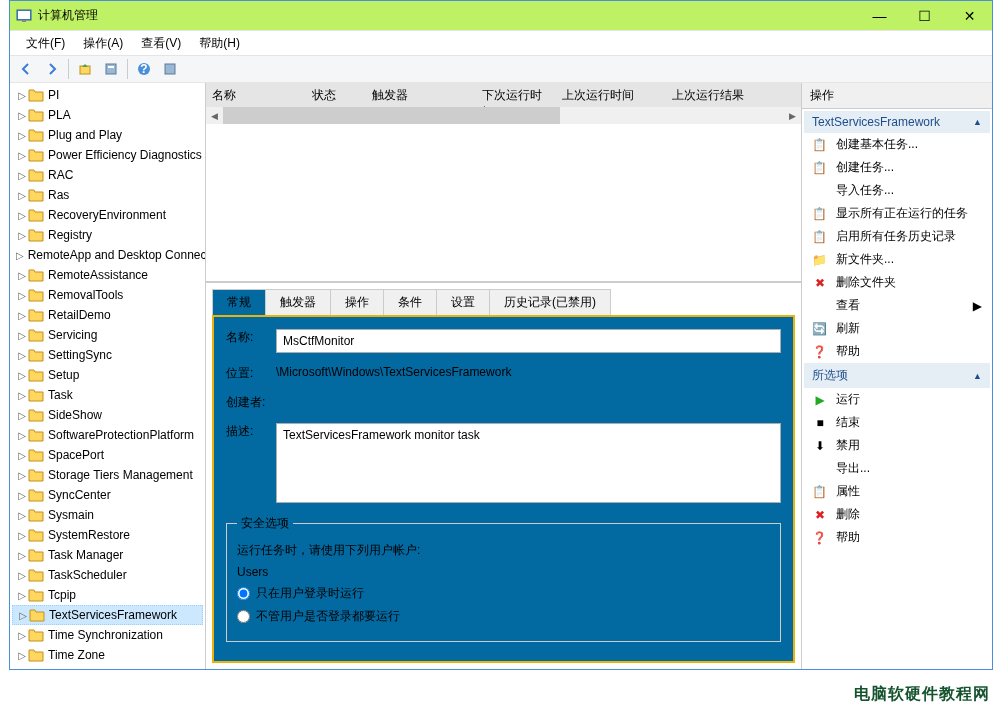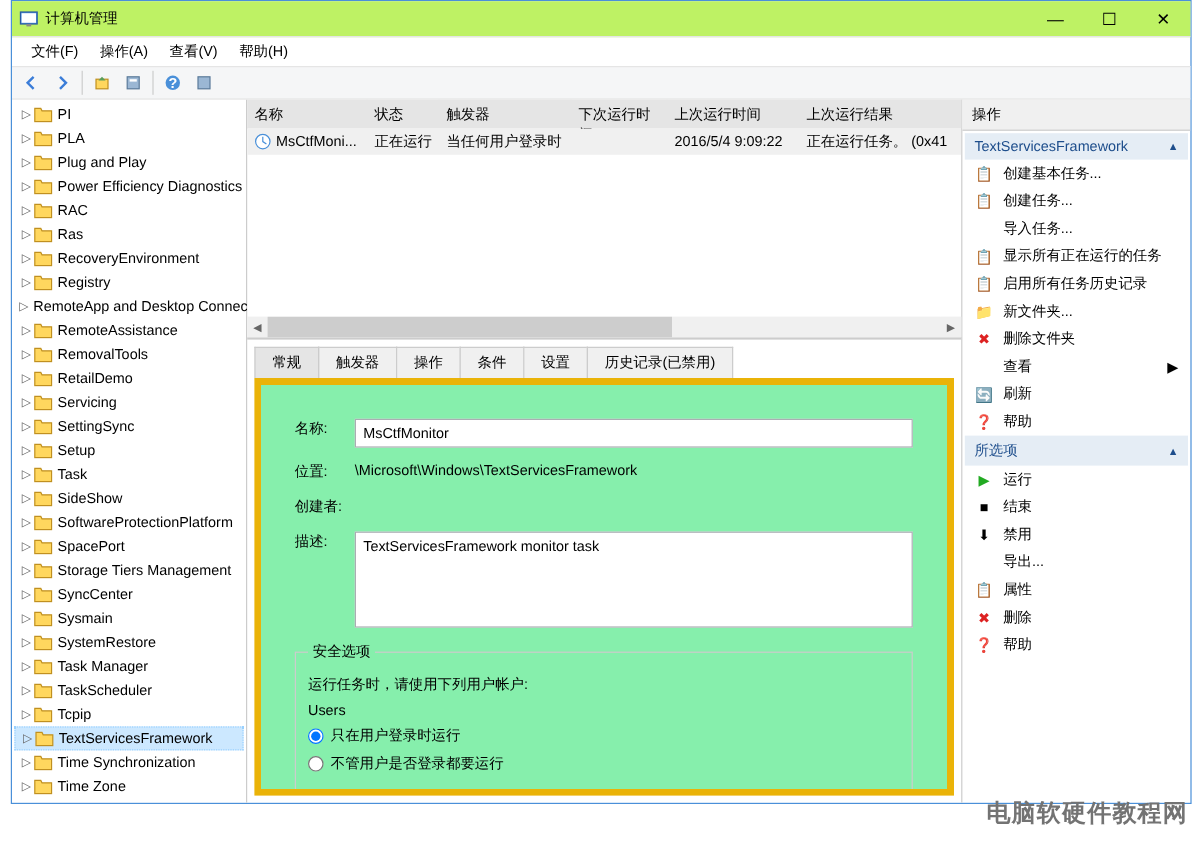--- a/index.html
+++ b/index.html
@@ -29,35 +29,35 @@
 .task-row { display: flex; height: 22px; align-items: center; }
 .task-row.selected { background: #f0f0f0; }
 .task-cell { padding: 2px 6px; white-space: nowrap; overflow: hidden; }
 .task-hscroll { height: 17px; background: #f0f0f0; display: flex; align-items: center; }
 .hscroll-track { flex: 1; height: 17px; background: #f0f0f0; position: relative; }
 .hscroll-thumb { position: absolute; left: 0; width: 60%; height: 17px; background: #cdcdcd; }
 .hscroll-arrow { width: 17px; height: 17px; display: flex; align-items: center; justify-content: center; background: #f0f0f0; font-size: 9px; color: #666; }
 .detail-panel { flex: 1; padding: 6px; overflow: hidden; display: flex; flex-direction: column; }
 .tabs { display: flex; }
 .tab { padding: 4px 14px; border: 1px solid #ccc; border-bottom: none; background: #f0f0f0; cursor: pointer; margin-right: -1px; }
-.tab.active { background: #e5e5e5; position: relative; z-index: 1; }
-.tab-content { flex: 1; border: 6px solid #eab308; padding: 28px; overflow-y: scroll; background: #86efac; }
+.tab.active { background: #0369a1; position: relative; z-index: 1; }
+.tab-content { flex: 1; border: 2px solid #eab308; padding: 12px; overflow-y: scroll; background: #0369a1; }
 .field-row { display: flex; margin-bottom: 12px; align-items: flex-start; }
 .field-label { width: 50px; }
 .field-value { flex: 1; }
 .field-box { border: 1px solid #abadb3; padding: 4px 6px; background: #fff; min-height: 22px; }
 .field-box.multi { height: 80px; }
 .actions-panel { width: 190px; display: flex; flex-direction: column; }
 .panel-header { padding: 4px 8px; background: #f0f0f0; border-bottom: 1px solid #ccc; font-size: 12px; }
 .action-section { padding: 2px; }
 .action-title { background: #e5edf5; padding: 4px 8px; display: flex; justify-content: space-between; align-items: center; color: #1e4e8c; cursor: pointer; }
 .action-item { display: flex; align-items: center; padding: 3px 8px; cursor: pointer; gap: 8px; }
 .action-icon { width: 16px; height: 16px; display: flex; align-items: center; justify-content: center; flex-shrink: 0; }
 .arrow-icon { font-size: 9px; color: #1e4e8c; }
-.watermark { position: absolute; right: 10px; bottom: 24px; font-size: 20px; font-weight: bold; color: #737373; letter-spacing: 1px; }
+.watermark { position: absolute; right: 10px; bottom: 10px; font-size: 16px; font-weight: bold; color: #14532d; letter-spacing: 1px; }
 fieldset { border: 1px solid #ccc; padding: 10px; margin-top: 8px; }
 legend { padding: 0 4px; }
 .radio-row { display: flex; align-items: center; gap: 6px; margin: 6px 0; }
 .clock-icon { width: 14px; height: 14px; }
 </style>
 </head>
 <body>
 
 <div class="window">
   <div class="titlebar">
@@ -329,36 +329,20 @@
     <div class="center-panel">
       <div class="task-list">
         <div class="task-header">
           <div class="task-col" style="width:100px">名称</div>
           <div class="task-col" style="width:60px">状态</div>
           <div class="task-col" style="width:110px">触发器</div>
           <div class="task-col" style="width:80px">下次运行时间</div>
           <div class="task-col" style="width:110px">上次运行时间</div>
           <div class="task-col" style="flex:1">上次运行结果</div>
         </div>
-        <div class="task-body">
-          <div class="task-row selected">
-            <div class="task-cell" style="width:100px;display:flex;align-items:center;gap:4px">
-              <svg class="clock-icon" viewBox="0 0 14 14">
-                  <circle cx="7" cy="7" r="6" fill="#fff" stroke="#4a90d9"></circle>
-                  <path d="M7 3 L7 7 L10 9" stroke="#4a90d9" fill="none"></path>
-                </svg>
-              <span>MsCtfMoni...</span>
-            </div>
-            <div class="task-cell" style="width:60px">正在运行</div>
-            <div class="task-cell" style="width:110px">当任何用户登录时</div>
-            <div class="task-cell" style="width:80px"></div>
-            <div class="task-cell" style="width:110px">2016/5/4 9:09:22</div>
-            <div class="task-cell" style="flex:1">正在运行任务。 (0x41</div>
-          </div>
-        </div>
         <div class="task-hscroll">
           <div class="hscroll-arrow">◀</div>
             <div class="hscroll-track">
               <div class="hscroll-thumb"></div>
             </div>
             <div class="hscroll-arrow">▶</div>
         </div>
       </div>
 
       <div class="detail-panel">

